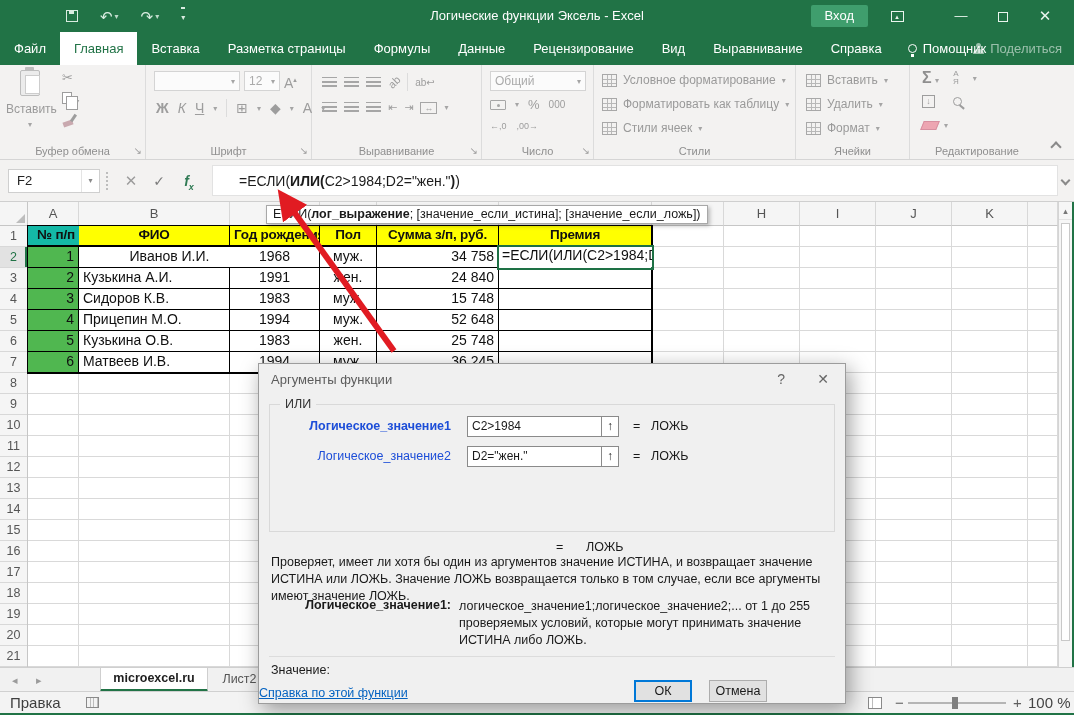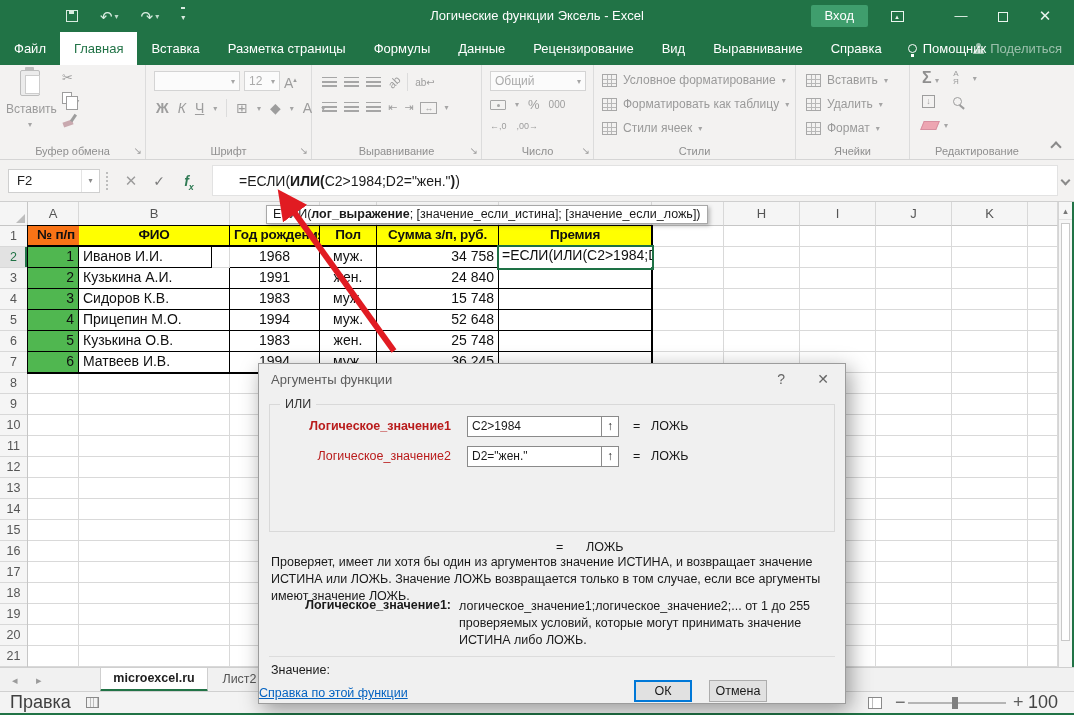--- a/index.html
+++ b/index.html
@@ -129,21 +129,21 @@
   line-height:17px;padding:0 6px;white-space:nowrap}
 
 
 #dialog{position:absolute;left:258px;top:363px;width:588px;height:341px;background:#f0f0f0;
   border:1px solid #9c9c9c;box-shadow:4px 6px 20px rgba(0,0,0,.38);z-index:30;font-size:12.5px;color:#1a1a1a}
 #dlg-title{position:absolute;left:12px;top:8px;font-size:13px;color:#5c5c5c}
 #dlg-help{position:absolute;right:60px;top:7px;color:#666;font-size:14px}
 #dlg-close{position:absolute;right:16px;top:7px;color:#666;font-size:14px}
 #dlg-group{position:absolute;left:10px;top:40px;width:566px;height:128px;border:1px solid #d9d9d9}
 #dlg-group-label{position:absolute;left:10px;top:-8px;background:#f0f0f0;padding:0 5px;color:#333}
-.arg-label{position:absolute;width:176px;text-align:right;color:#b91c1c}
+.arg-label{position:absolute;width:176px;text-align:right;color:#1d4ed8}
 .arg-input{position:absolute;width:135px;height:21px;background:#fff;border:1px solid #8a8a8a;
   font-size:12px;line-height:19px;padding:0 4px;white-space:nowrap;overflow:hidden}
 .arg-btn{position:absolute;width:18px;height:21px;background:#fff;border:1px solid #8a8a8a;
   text-align:center;line-height:19px;font-size:12px;font-weight:bold;color:#222}
 .dlg-eq{position:absolute;color:#1a1a1a}
 #dlg-desc{position:absolute;left:12px;top:190px;width:564px;line-height:17px}
 #dlg-phelp-label{position:absolute;left:10px;top:234px;width:182px;text-align:right;font-weight:bold}
 #dlg-phelp-text{position:absolute;left:200px;top:234px;width:376px;line-height:17px}
 #dlg-sep{position:absolute;left:10px;right:10px;top:292px;border-top:1px solid #dcdcdc}
 #dlg-value{position:absolute;left:12px;top:299px}
@@ -157,21 +157,21 @@
 #vscroll{position:absolute;left:1058px;top:202px;width:14px;height:465px;background:#f6f6f6;border-left:1px solid #d4d4d4}
 #vscroll .up{height:18px;text-align:center;font-size:9px;color:#777;line-height:18px;border-bottom:1px solid #e3e3e3}
 #vscroll .thumb{position:absolute;left:2px;right:2px;top:21px;height:418px;background:#fff;border:1px solid #c9c9c9}
 #frame-right{position:absolute;right:0;top:202px;bottom:0;width:2px;background:var(--green,#217346)}
 #sheettabs{position:absolute;left:0;top:667px;width:100%;height:24px;background:#f1f1f1;border-top:1px solid #cfcfcf}
 .navarr{position:absolute;top:0;height:24px;line-height:24px;color:#9b9b9b;font-size:11px}
 #stab1{position:absolute;left:100px;top:0;width:108px;height:24px;background:#fff;
   border-left:1px solid #cfcfcf;border-right:1px solid #cfcfcf;border-bottom:3px solid var(--green,#217346);
   text-align:center;font-size:12.5px;font-weight:bold;color:#1e1e1e;line-height:21px}
 #stab2{position:absolute;left:209px;top:0;width:62px;height:24px;text-align:center;font-size:12.5px;color:#555;line-height:23px;border-right:1px solid #cfcfcf}
-#statusbar{position:absolute;left:0;top:691px;width:100%;height:22px;background:#f3f3f3;border-top:1px solid #d0d0d0;font-size:18px;color:#3f3f3f}
+#statusbar{position:absolute;left:0;top:691px;width:100%;height:22px;background:#f3f3f3;border-top:1px solid #d0d0d0;font-size:15px;color:#3f3f3f}
 #status-mode{position:absolute;left:10px;top:0;line-height:21px}
 .macroico{position:absolute;left:86px;top:5px;width:13px;height:11px;border:1px solid #8a8a8a;
   background:repeating-linear-gradient(to right,transparent 0 2.6px,#bdbdbd 2.6px 3.6px)}
 .viewico{position:absolute;left:868px;top:5px;width:14px;height:12px;border:1px solid #8a8a8a;background:#fff}
 .viewico::after{content:"";position:absolute;left:3px;top:0;bottom:0;width:1px;background:#bdbdbd}
 #zoom-minus{position:absolute;left:895px;top:0;line-height:21px;color:#5f5f5f}
 #zoom-track{position:absolute;left:908px;top:10px;width:98px;height:2px;background:#b5b5b5}
 #zoom-tick{position:absolute;left:956px;top:7px;width:1px;height:8px;background:#8f8f8f}
 #zoom-thumb{position:absolute;left:952px;top:5px;width:6px;height:12px;background:#7f7f7f}
 #zoom-plus{position:absolute;left:1013px;top:0;line-height:21px;color:#5f5f5f}
@@ -444,28 +444,28 @@
         <div class="vline" style="left: 623px;"></div>
         <div class="vline" style="left: 695px;"></div>
         <div class="vline" style="left: 771px;"></div>
         <div class="vline" style="left: 847px;"></div>
         <div class="vline" style="left: 923px;"></div>
         <div class="vline" style="left: 999px;"></div>
         <div class="vline" style="left: 1029px;"></div>
       </div>
     <div id="tablelayer">
         <div class="tbl-outline" style="width: 626px; height: 149px;"></div>
-        <div class="tcell hdr" style="left: 0px; top: 0px; width: 57px; background: #f97316;">№ п/п</div>
+        <div class="tcell hdr" style="left: 0px; top: 0px; width: 57px; background: #14b8a6;">№ п/п</div>
         <div class="tcell hdr" style="left: 51px; top: 0px; width: 151px; background: rgb(255, 255, 0);">ФИО</div>
         <div class="tcell hdr" style="left: 202px; top: 0px; width: 90px; background: rgb(255, 255, 0);">Год рождения</div>
         <div class="tcell hdr" style="left: 292px; top: 0px; width: 57px; background: rgb(255, 255, 0);">Пол</div>
         <div class="tcell hdr" style="left: 349px; top: 0px; width: 122px; background: rgb(255, 255, 0);">Сумма з/п, руб.</div>
         <div class="tcell hdr" style="left: 471px; top: 0px; width: 153px; background: rgb(255, 255, 0);">Премия</div>
         <div class="tcell" style="left: 0px; top: 21px; width: 51px; text-align: right; background: rgb(80, 183, 80);">1</div>
-        <div class="tcell" style="left: 51px; top: 21px; width: 133px; text-align: left;">Иванов И.И.</div>
+        <div class="tcell" style="left: 51px; top: 21px; width: 182px; text-align: center;">Иванов И.И.</div>
         <div class="tcell" style="left: 202px; top: 21px; width: 90px; text-align: center;">1968</div>
         <div class="tcell" style="left: 292px; top: 21px; width: 57px; text-align: center;">муж.</div>
         <div class="tcell" style="left: 349px; top: 21px; width: 122px; text-align: right;">34 758</div>
         <div class="tcell" style="left: 0px; top: 42px; width: 51px; text-align: right; background: rgb(80, 183, 80);">2</div>
         <div class="tcell" style="left: 51px; top: 42px; width: 151px; text-align: left;">Кузькина А.И.</div>
         <div class="tcell" style="left: 202px; top: 42px; width: 90px; text-align: center;">1991</div>
         <div class="tcell" style="left: 292px; top: 42px; width: 57px; text-align: center;">жен.</div>
         <div class="tcell" style="left: 349px; top: 42px; width: 122px; text-align: right;">24 840</div>
         <div class="tcell" style="left: 471px; top: 42px; width: 153px; text-align: left;"></div>
         <div class="tcell" style="left: 0px; top: 63px; width: 51px; text-align: right; background: rgb(80, 183, 80);">3</div>

